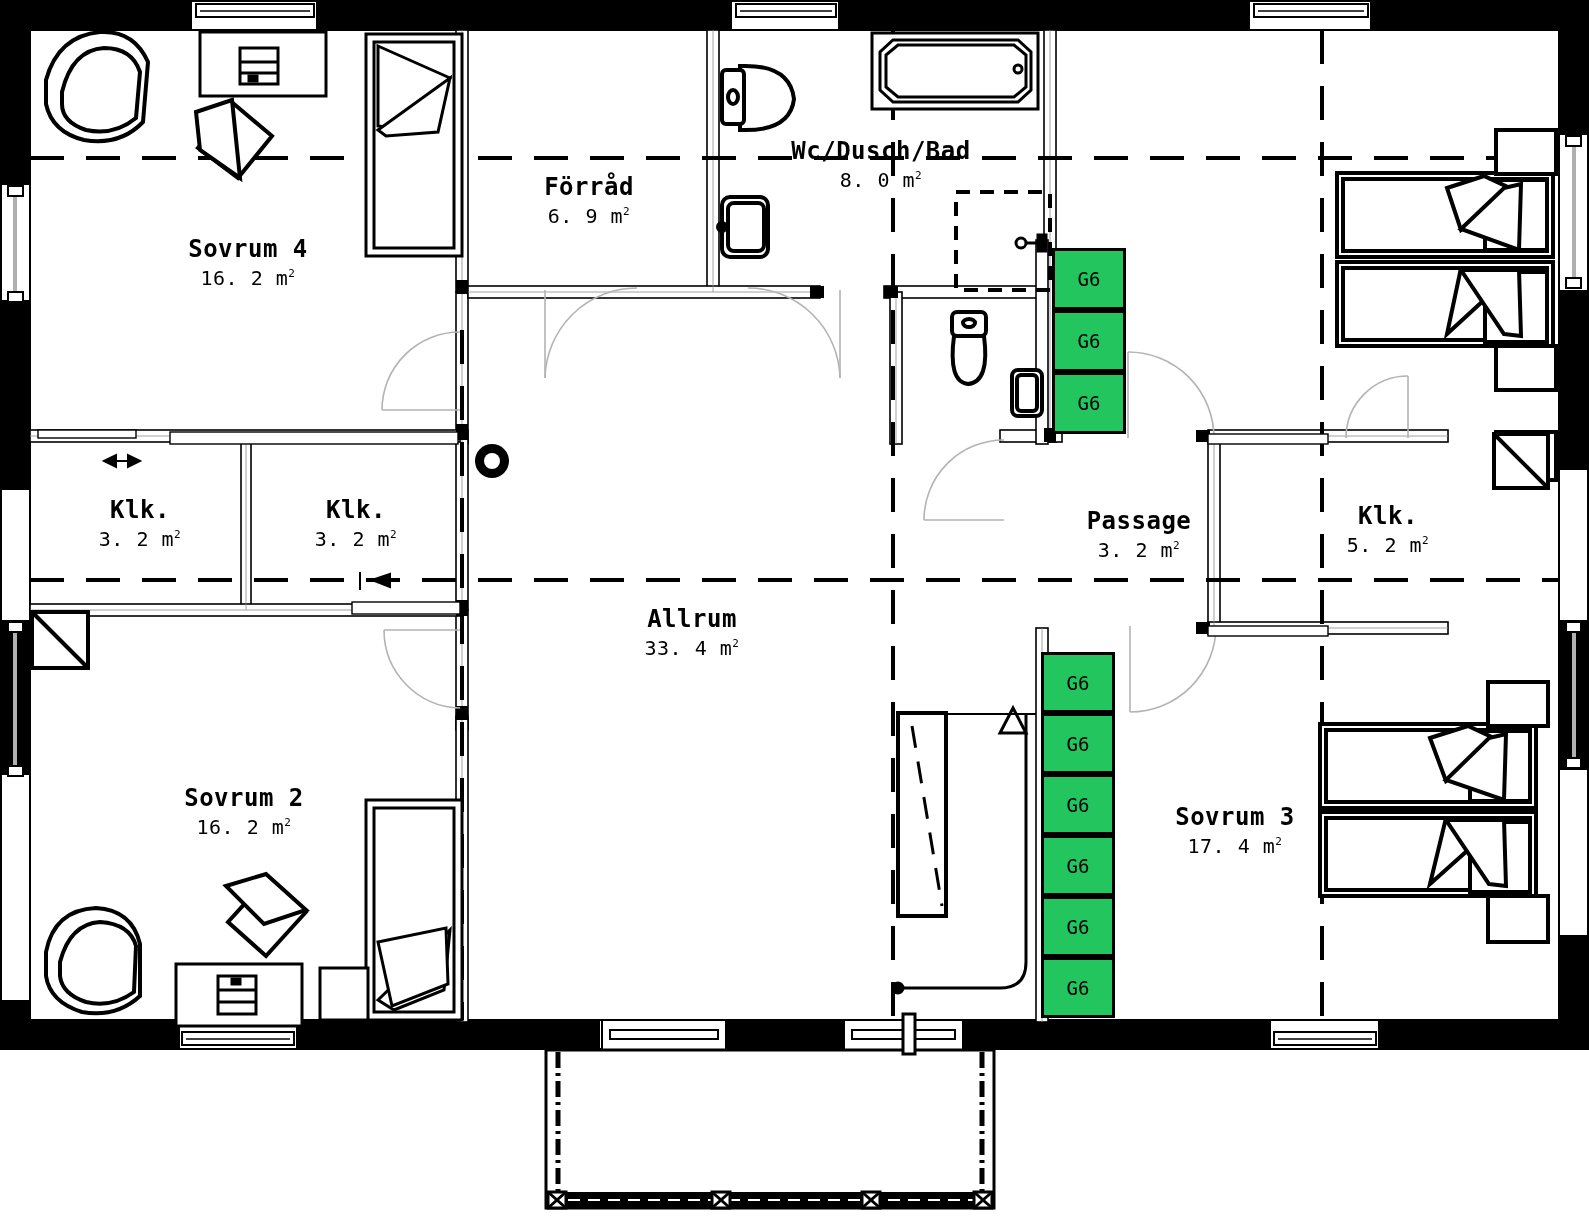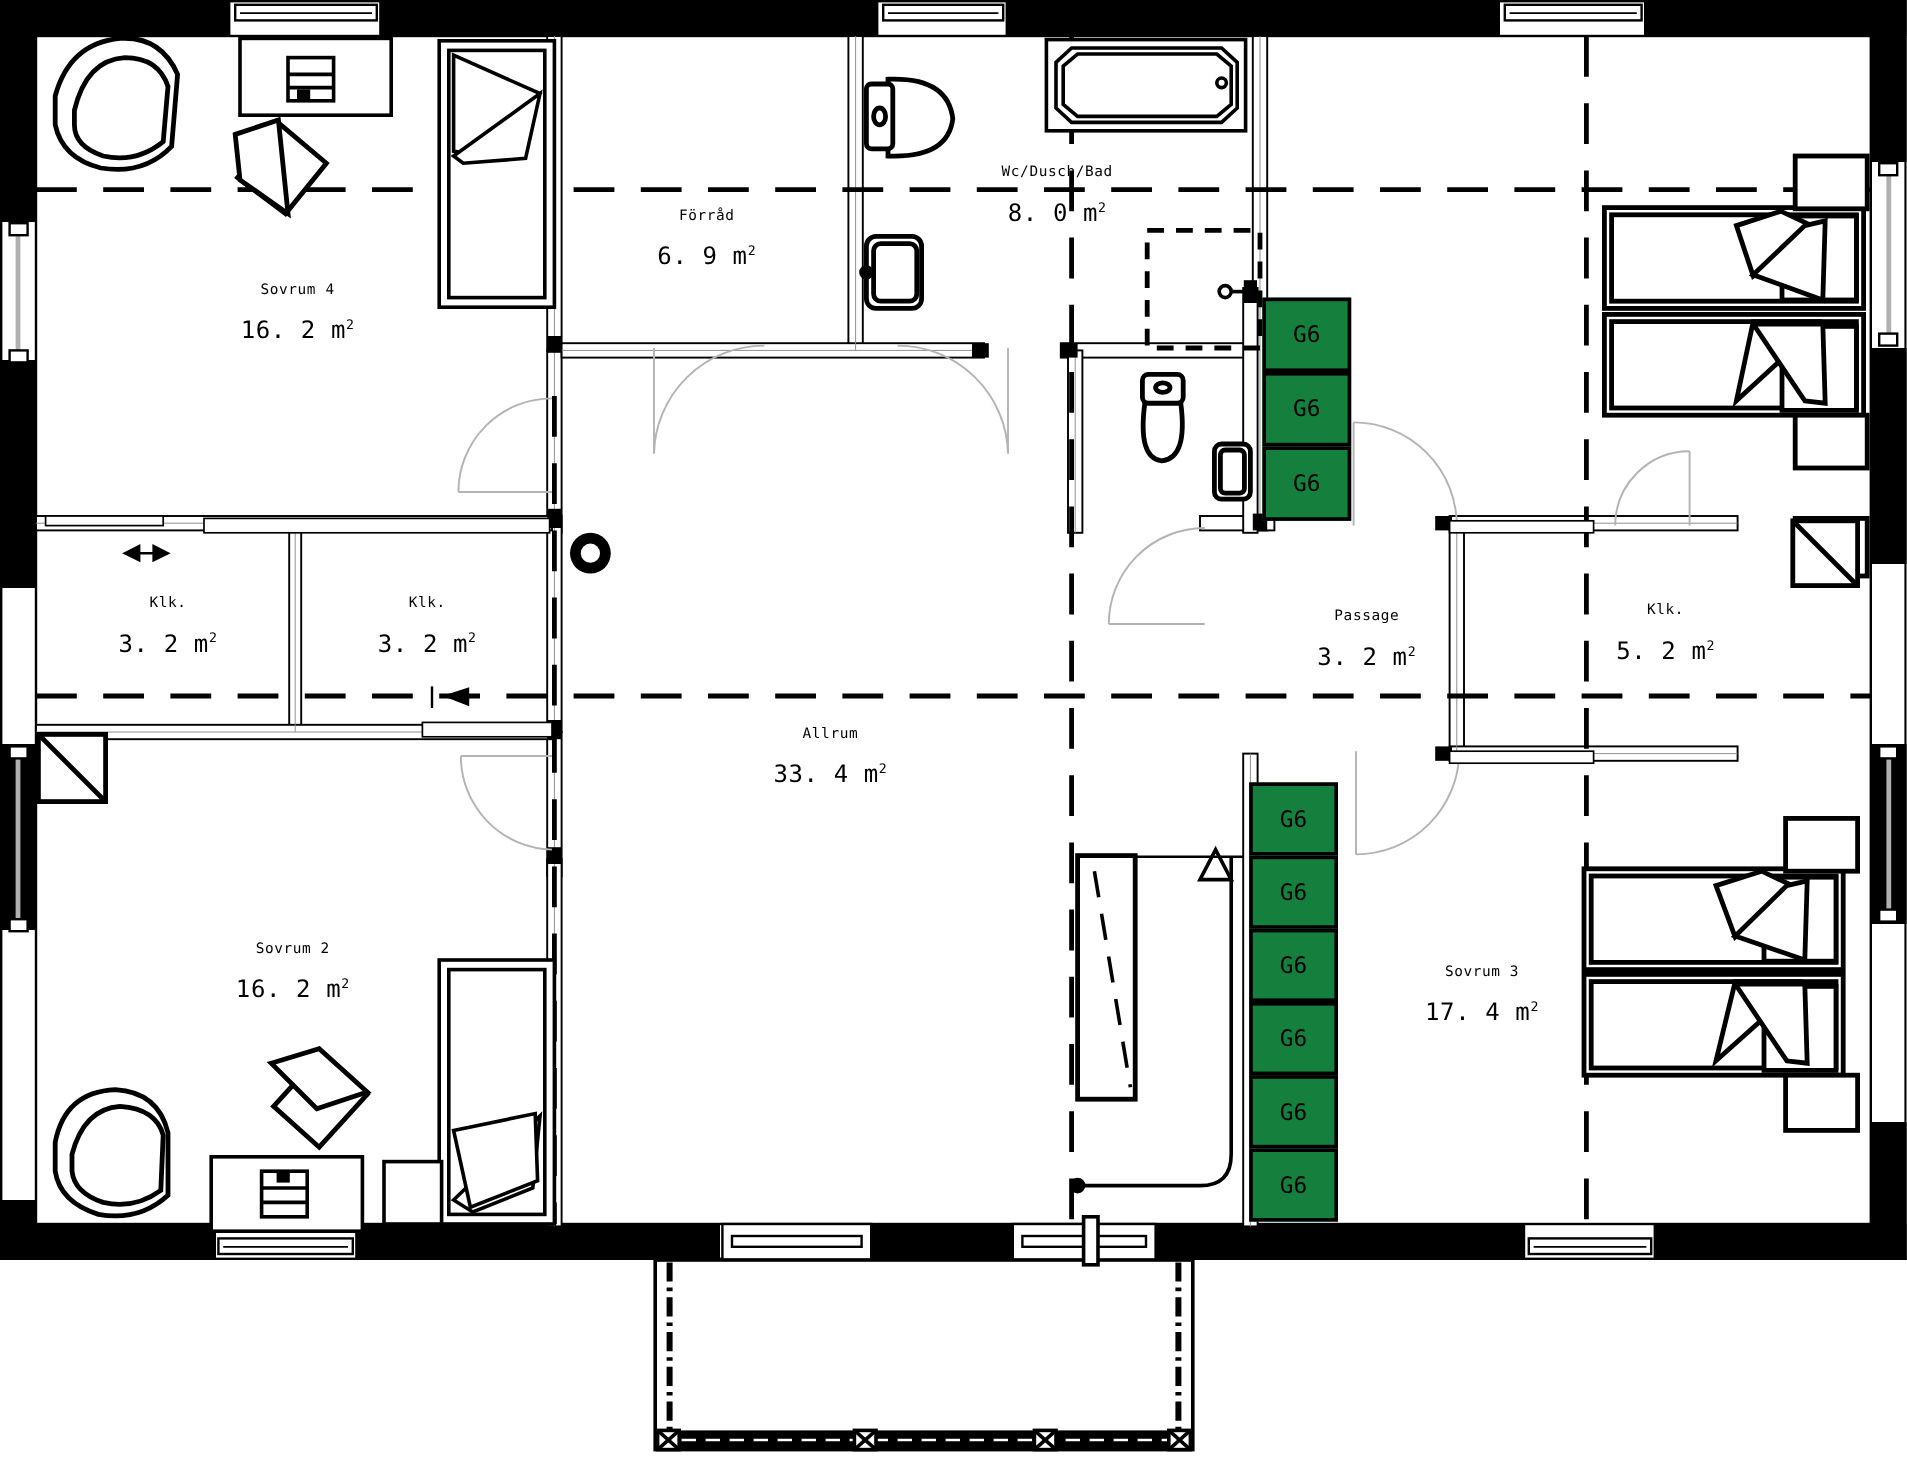--- a/index.html
+++ b/index.html
@@ -2,24 +2,24 @@
 <html><head>
 <meta charset="utf-8">
 <style>
   html,body{margin:0;padding:0;background:#ffffff;}
   body{font-family:"DejaVu Sans Mono","Liberation Mono",monospace;}
   #plan{position:relative;width:1589px;height:1218px;background:#fff;overflow:hidden;}
   #plan svg{position:absolute;left:0;top:0;}
   .lbl{position:absolute;text-align:center;color:#000;white-space:nowrap;
        font-family:"DejaVu Sans Mono","Liberation Mono",monospace;
        line-height:1.30;letter-spacing:0.5px;}
-  .lbl .nm{display:block;font-size:12px;}
-  .lbl .ar{display:block;font-size:20px;margin-top:12px;}
+  .lbl .nm{display:block;font-size:24px;font-weight:bold;}
+  .lbl .ar{display:block;font-size:20px;}
   .lbl .ar sup{font-size:11px;vertical-align:super;}
-  .cab{position:absolute;box-sizing:border-box;border:3px solid #000;background:#15803d;
+  .cab{position:absolute;box-sizing:border-box;border:3px solid #000;background:#22c55e;
        display:flex;align-items:center;justify-content:center;
        font-size:19px;font-family:"DejaVu Sans Mono","Liberation Mono",monospace;color:#000;}
 </style>
 </head>
 <body>
 
 <div id="plan">
 
 <svg width="1589" height="1218" viewBox="0 0 1589 1218">
   <defs>

